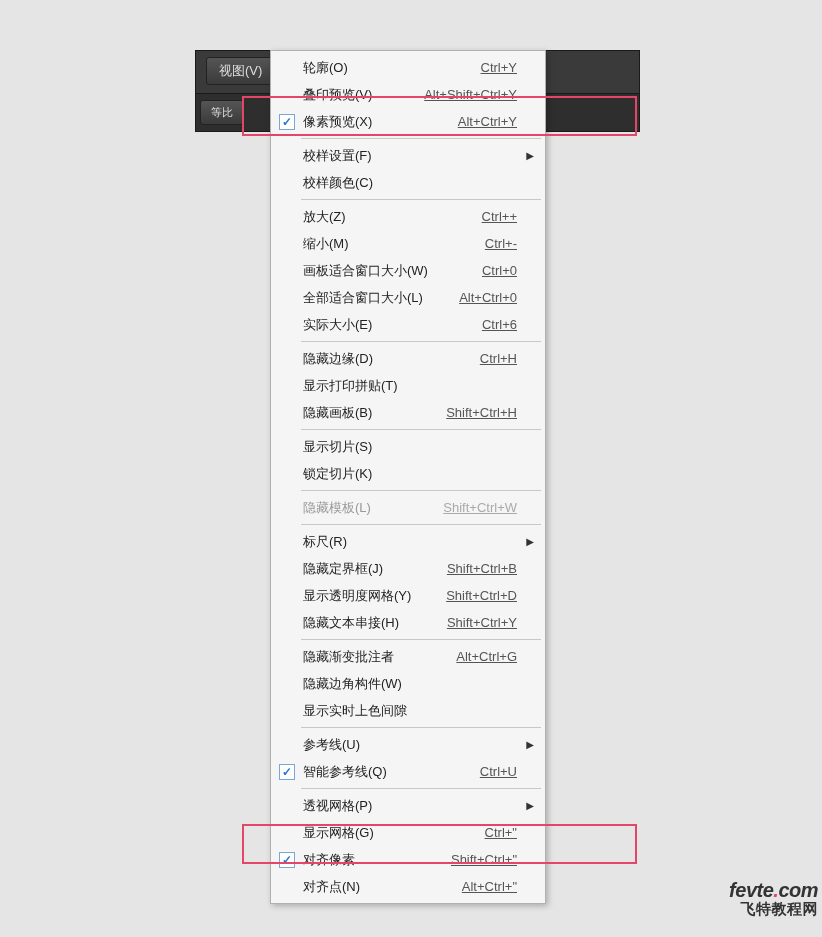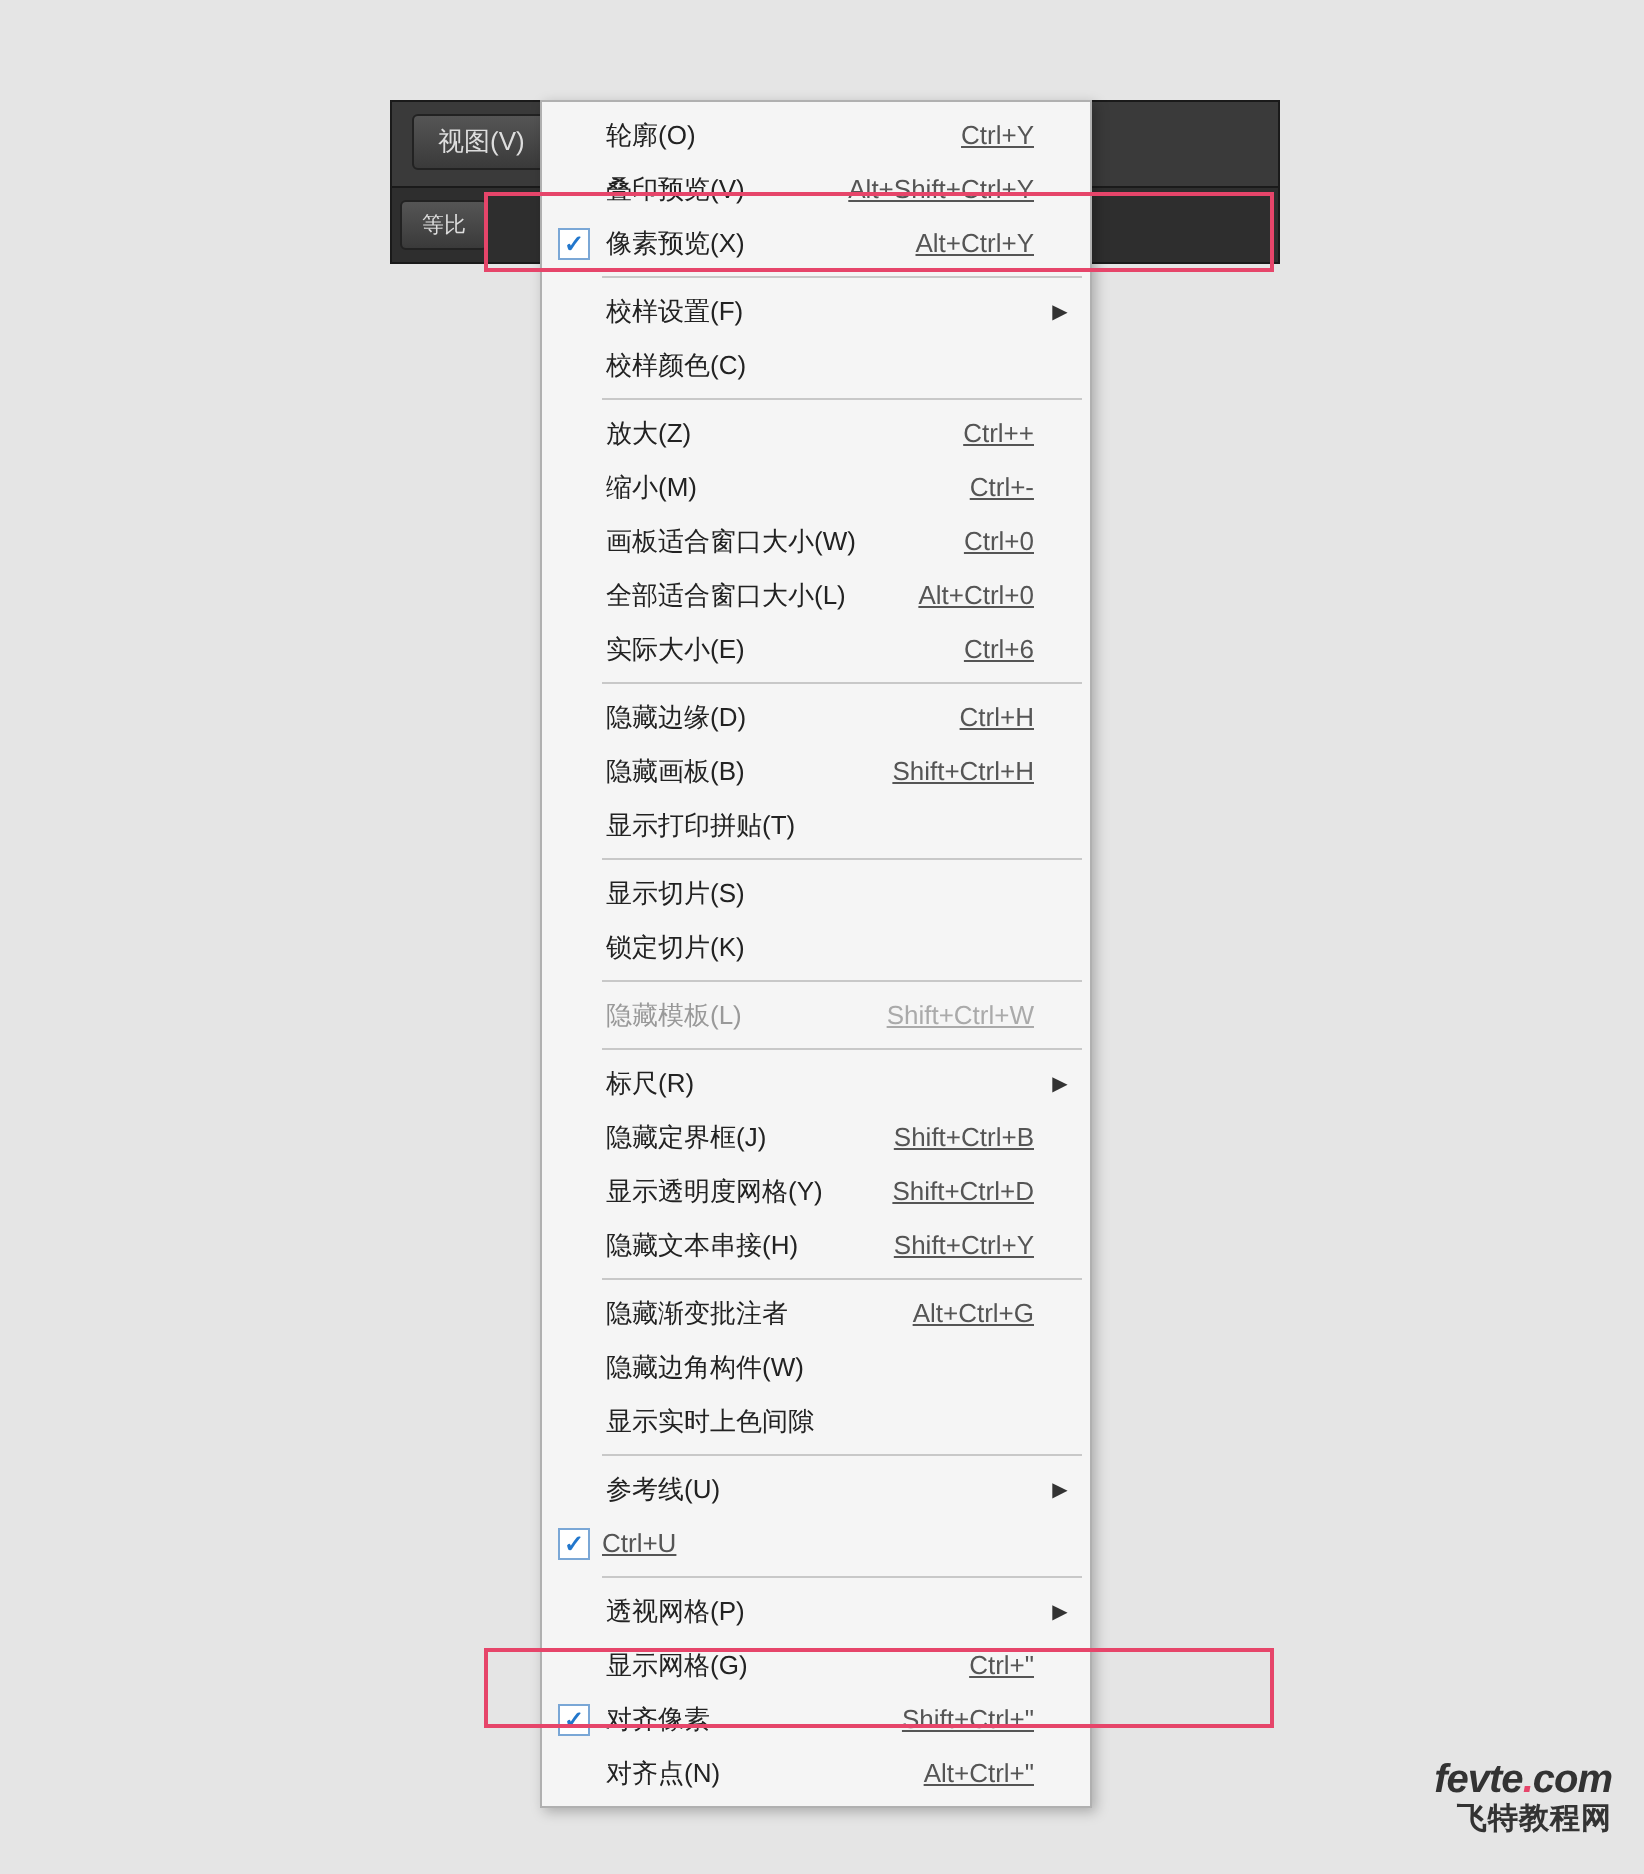--- a/index.html
+++ b/index.html
@@ -126,21 +126,21 @@
       height: 40px;
     }
     .highlight.bottom {
       top: 824px;
       left: 242px;
       width: 395px;
       height: 40px;
     }
     .watermark {
       position: absolute;
-      right: 16px;
+      right: 4px;
       bottom: 18px;
       text-align: right;
       font-family: Arial, sans-serif;
     }
     .wm-top {
       font-size: 20px;
       font-weight: bold;
       font-style: italic;
       color: #333;
       letter-spacing: -0.5px;
@@ -233,28 +233,28 @@
     </div>
     <div class="separator"></div>
     <div class="menu-item">
       <span class="check-col"></span>
       <span class="label">隐藏边缘(D)</span>
       <span class="shortcut">Ctrl+H</span>
       <span class="submenu-arrow"></span>
     </div>
     <div class="menu-item">
       <span class="check-col"></span>
+      <span class="label">显示打印拼贴(T)</span>
+      <span class="shortcut"></span>
+      <span class="submenu-arrow"></span>
+    </div>
+    <div class="menu-item">
+      <span class="check-col"></span>
       <span class="label">隐藏画板(B)</span>
       <span class="shortcut">Shift+Ctrl+H</span>
-      <span class="submenu-arrow"></span>
-    </div>
-    <div class="menu-item">
-      <span class="check-col"></span>
-      <span class="label">显示打印拼贴(T)</span>
-      <span class="shortcut"></span>
       <span class="submenu-arrow"></span>
     </div>
     <div class="separator"></div>
     <div class="menu-item">
       <span class="check-col"></span>
       <span class="label">显示切片(S)</span>
       <span class="shortcut"></span>
       <span class="submenu-arrow"></span>
     </div>
     <div class="menu-item">
@@ -318,20 +318,21 @@
     <div class="menu-item">
       <span class="check-col"></span>
       <span class="label">参考线(U)</span>
       <span class="shortcut"></span>
       <span class="submenu-arrow">▶</span>
     </div>
     <div class="menu-item">
       <span class="check-col">
         <span class="checkmark">✓</span>
       </span>
+      <span class="label">智能参考线(Q)</span>
       <span class="shortcut">Ctrl+U</span>
       <span class="submenu-arrow"></span>
     </div>
     <div class="separator"></div>
     <div class="menu-item">
       <span class="check-col"></span>
       <span class="label">透视网格(P)</span>
       <span class="shortcut"></span>
       <span class="submenu-arrow">▶</span>
     </div>

